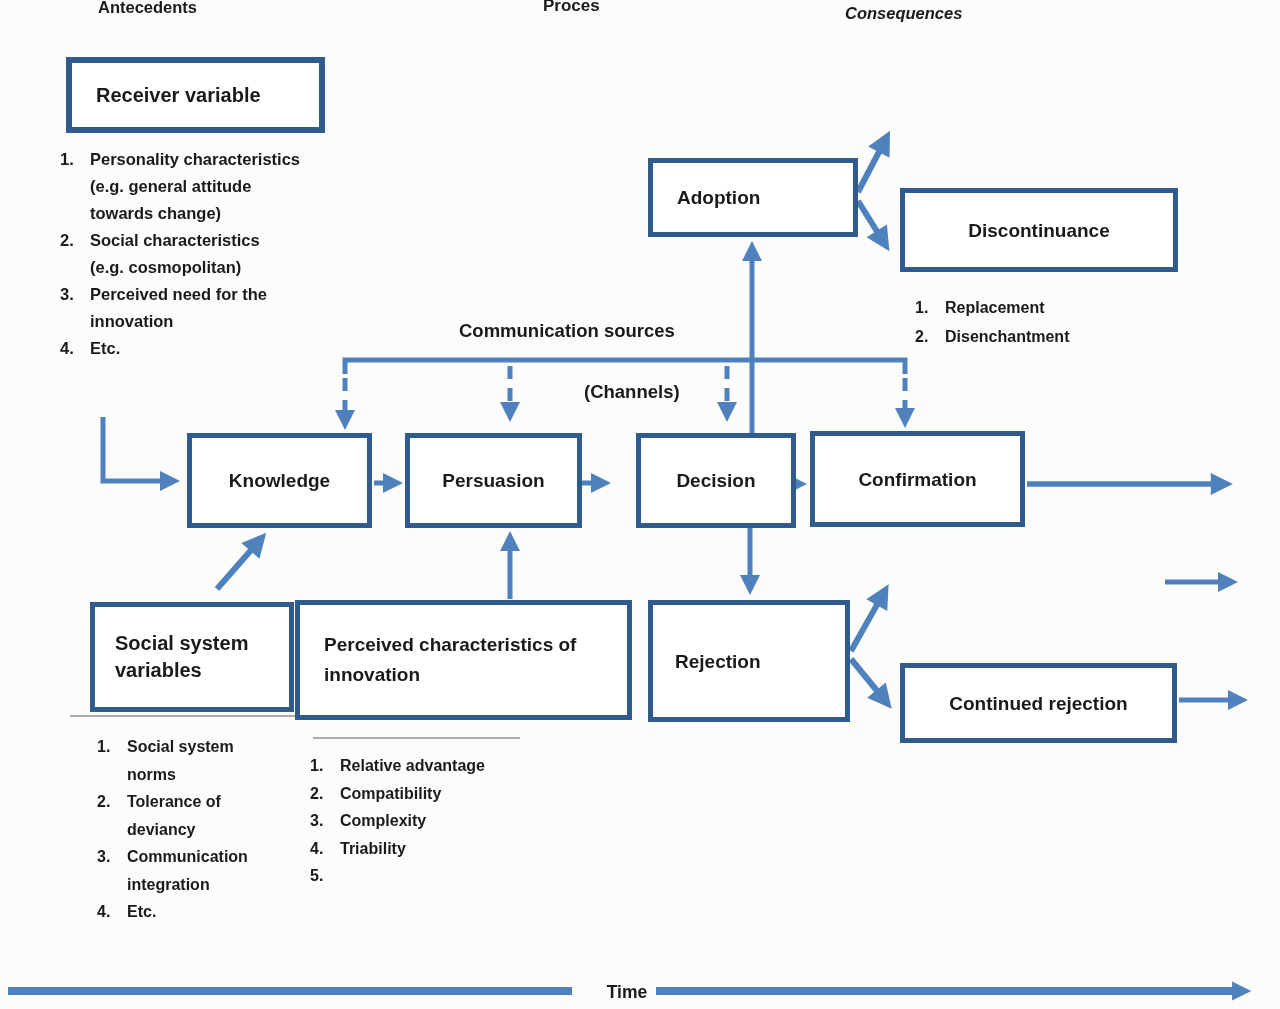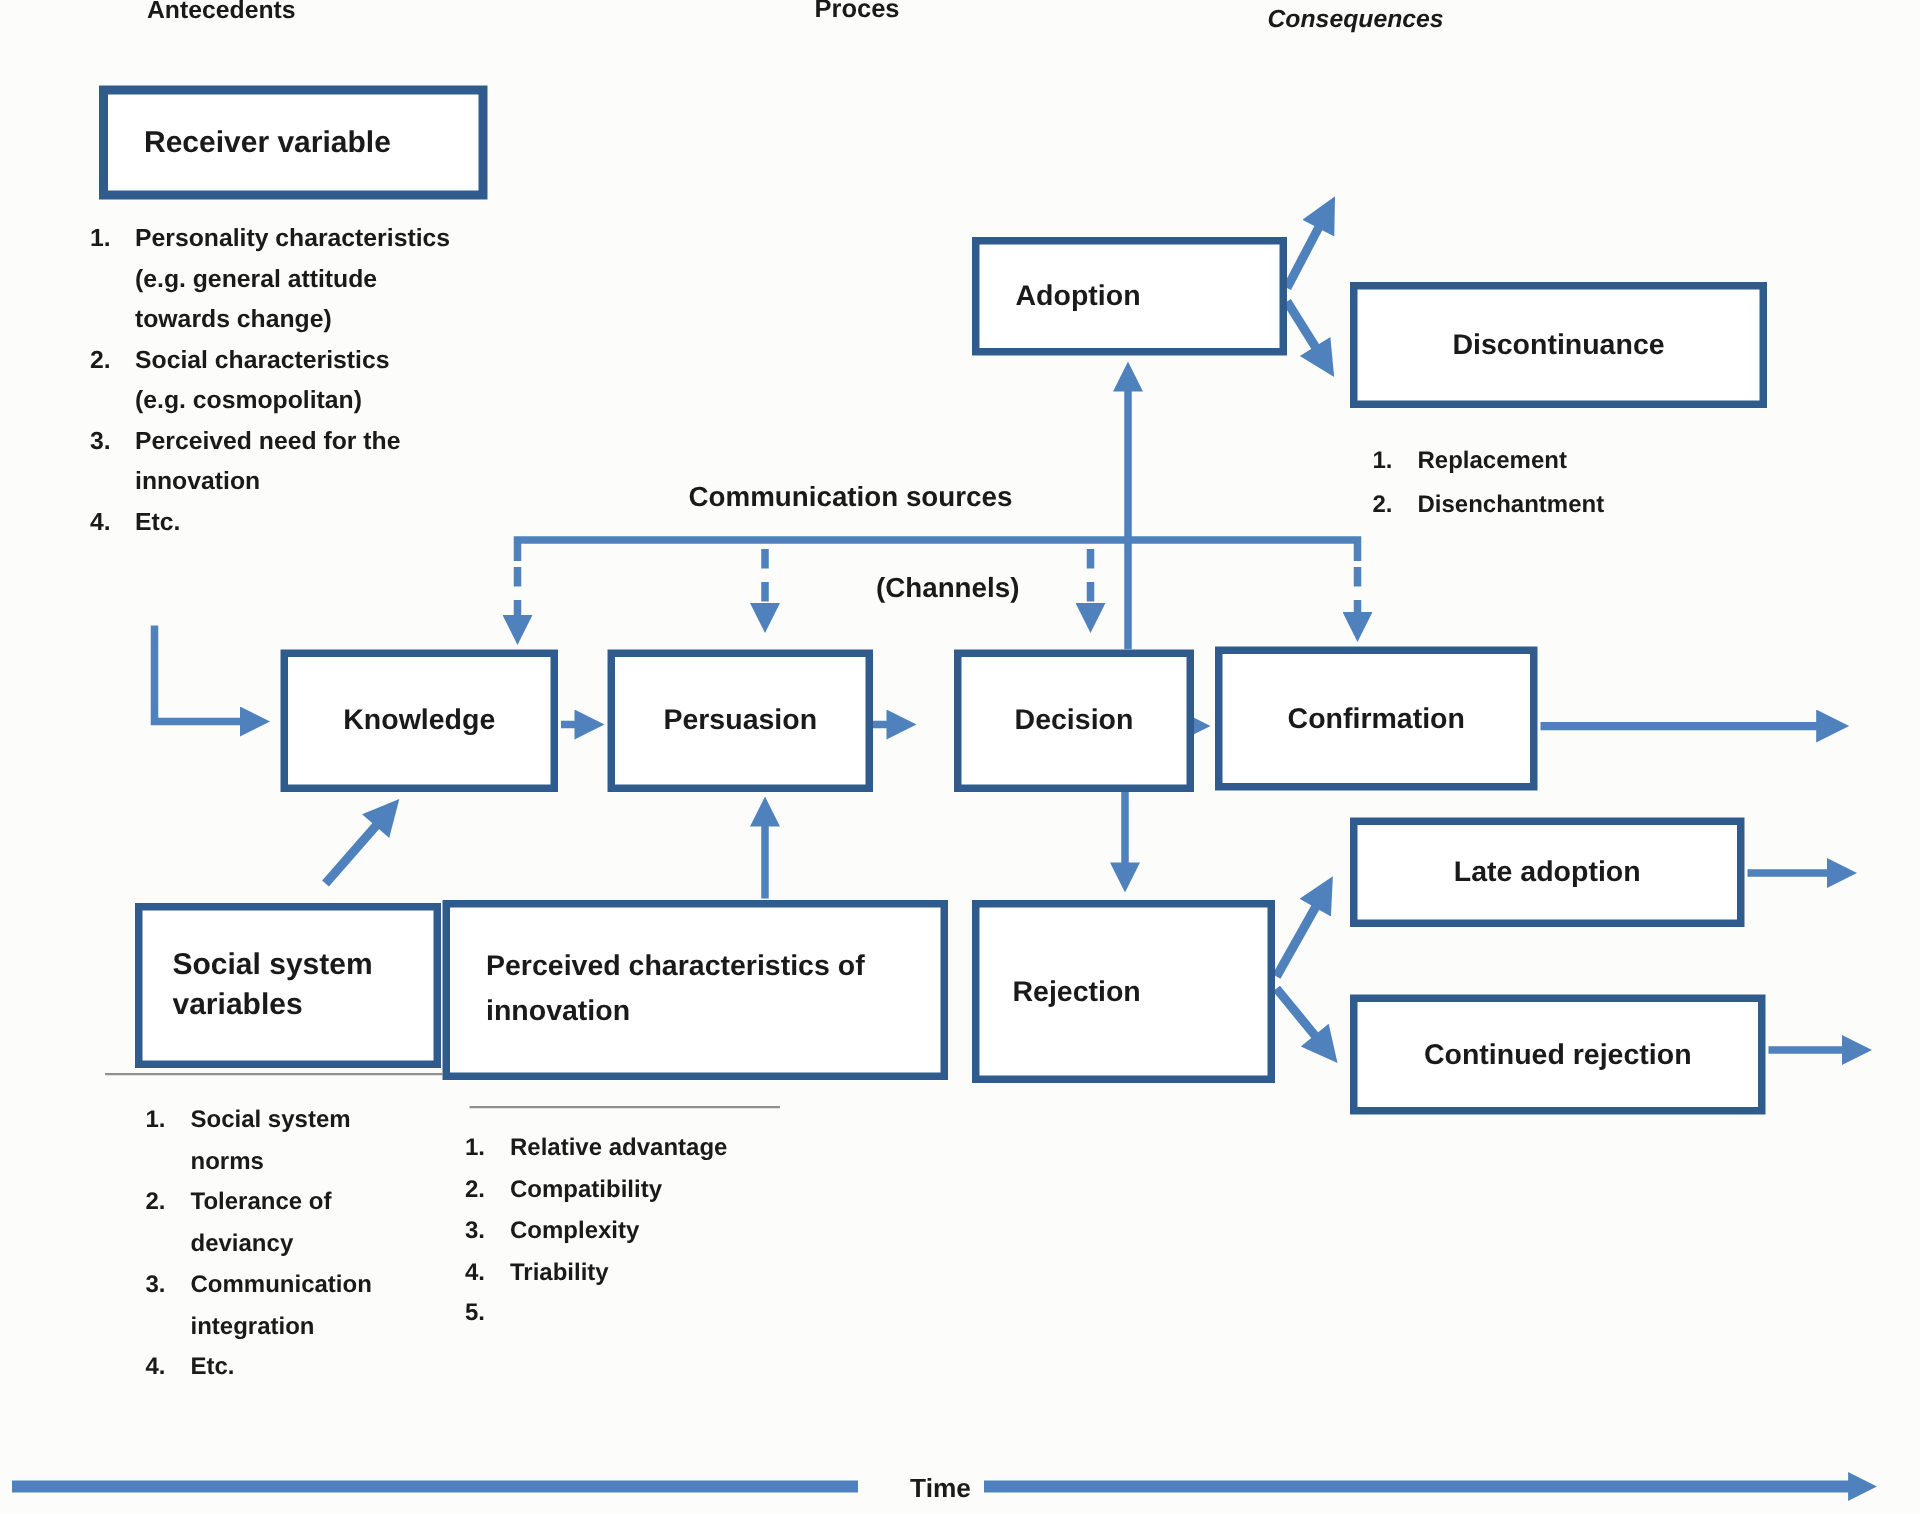--- a/index.html
+++ b/index.html
@@ -122,23 +122,20 @@
   </div>
 
   <div class="box la" style="left:295px;top:600px;width:337px;height:120px;padding-left:24px;font-size:19px;line-height:30px;">
     <span class="bl" style="width:260px;">Perceived characteristics of innovation</span>
   </div>
 
   <div class="box la" style="left:648px;top:600px;width:202px;height:122px;padding-left:22px;">
     <span class="bl">Rejection</span>
   </div>
 
-  <div class="box" style="left:900px;top:545px;width:263px;height:73px;">
-    <span class="bl">Late adoption</span>
-  </div>
 
   <div class="box" style="left:900px;top:663px;width:277px;height:80px;">
     <span class="bl">Continued rejection</span>
   </div>
 
   <div class="lbl" style="left:437px;top:320px;">Communication sources</div>
   <div class="lbl" style="left:562px;top:381px;">(Channels)</div>
   <div class="lbl" style="left:575px;top:982px;width:60px;text-align:center;font-size:17.5px;">Time</div>
 
   <div class="list" style="left:60px;top:146px;width:300px;font-size:16.5px;">

